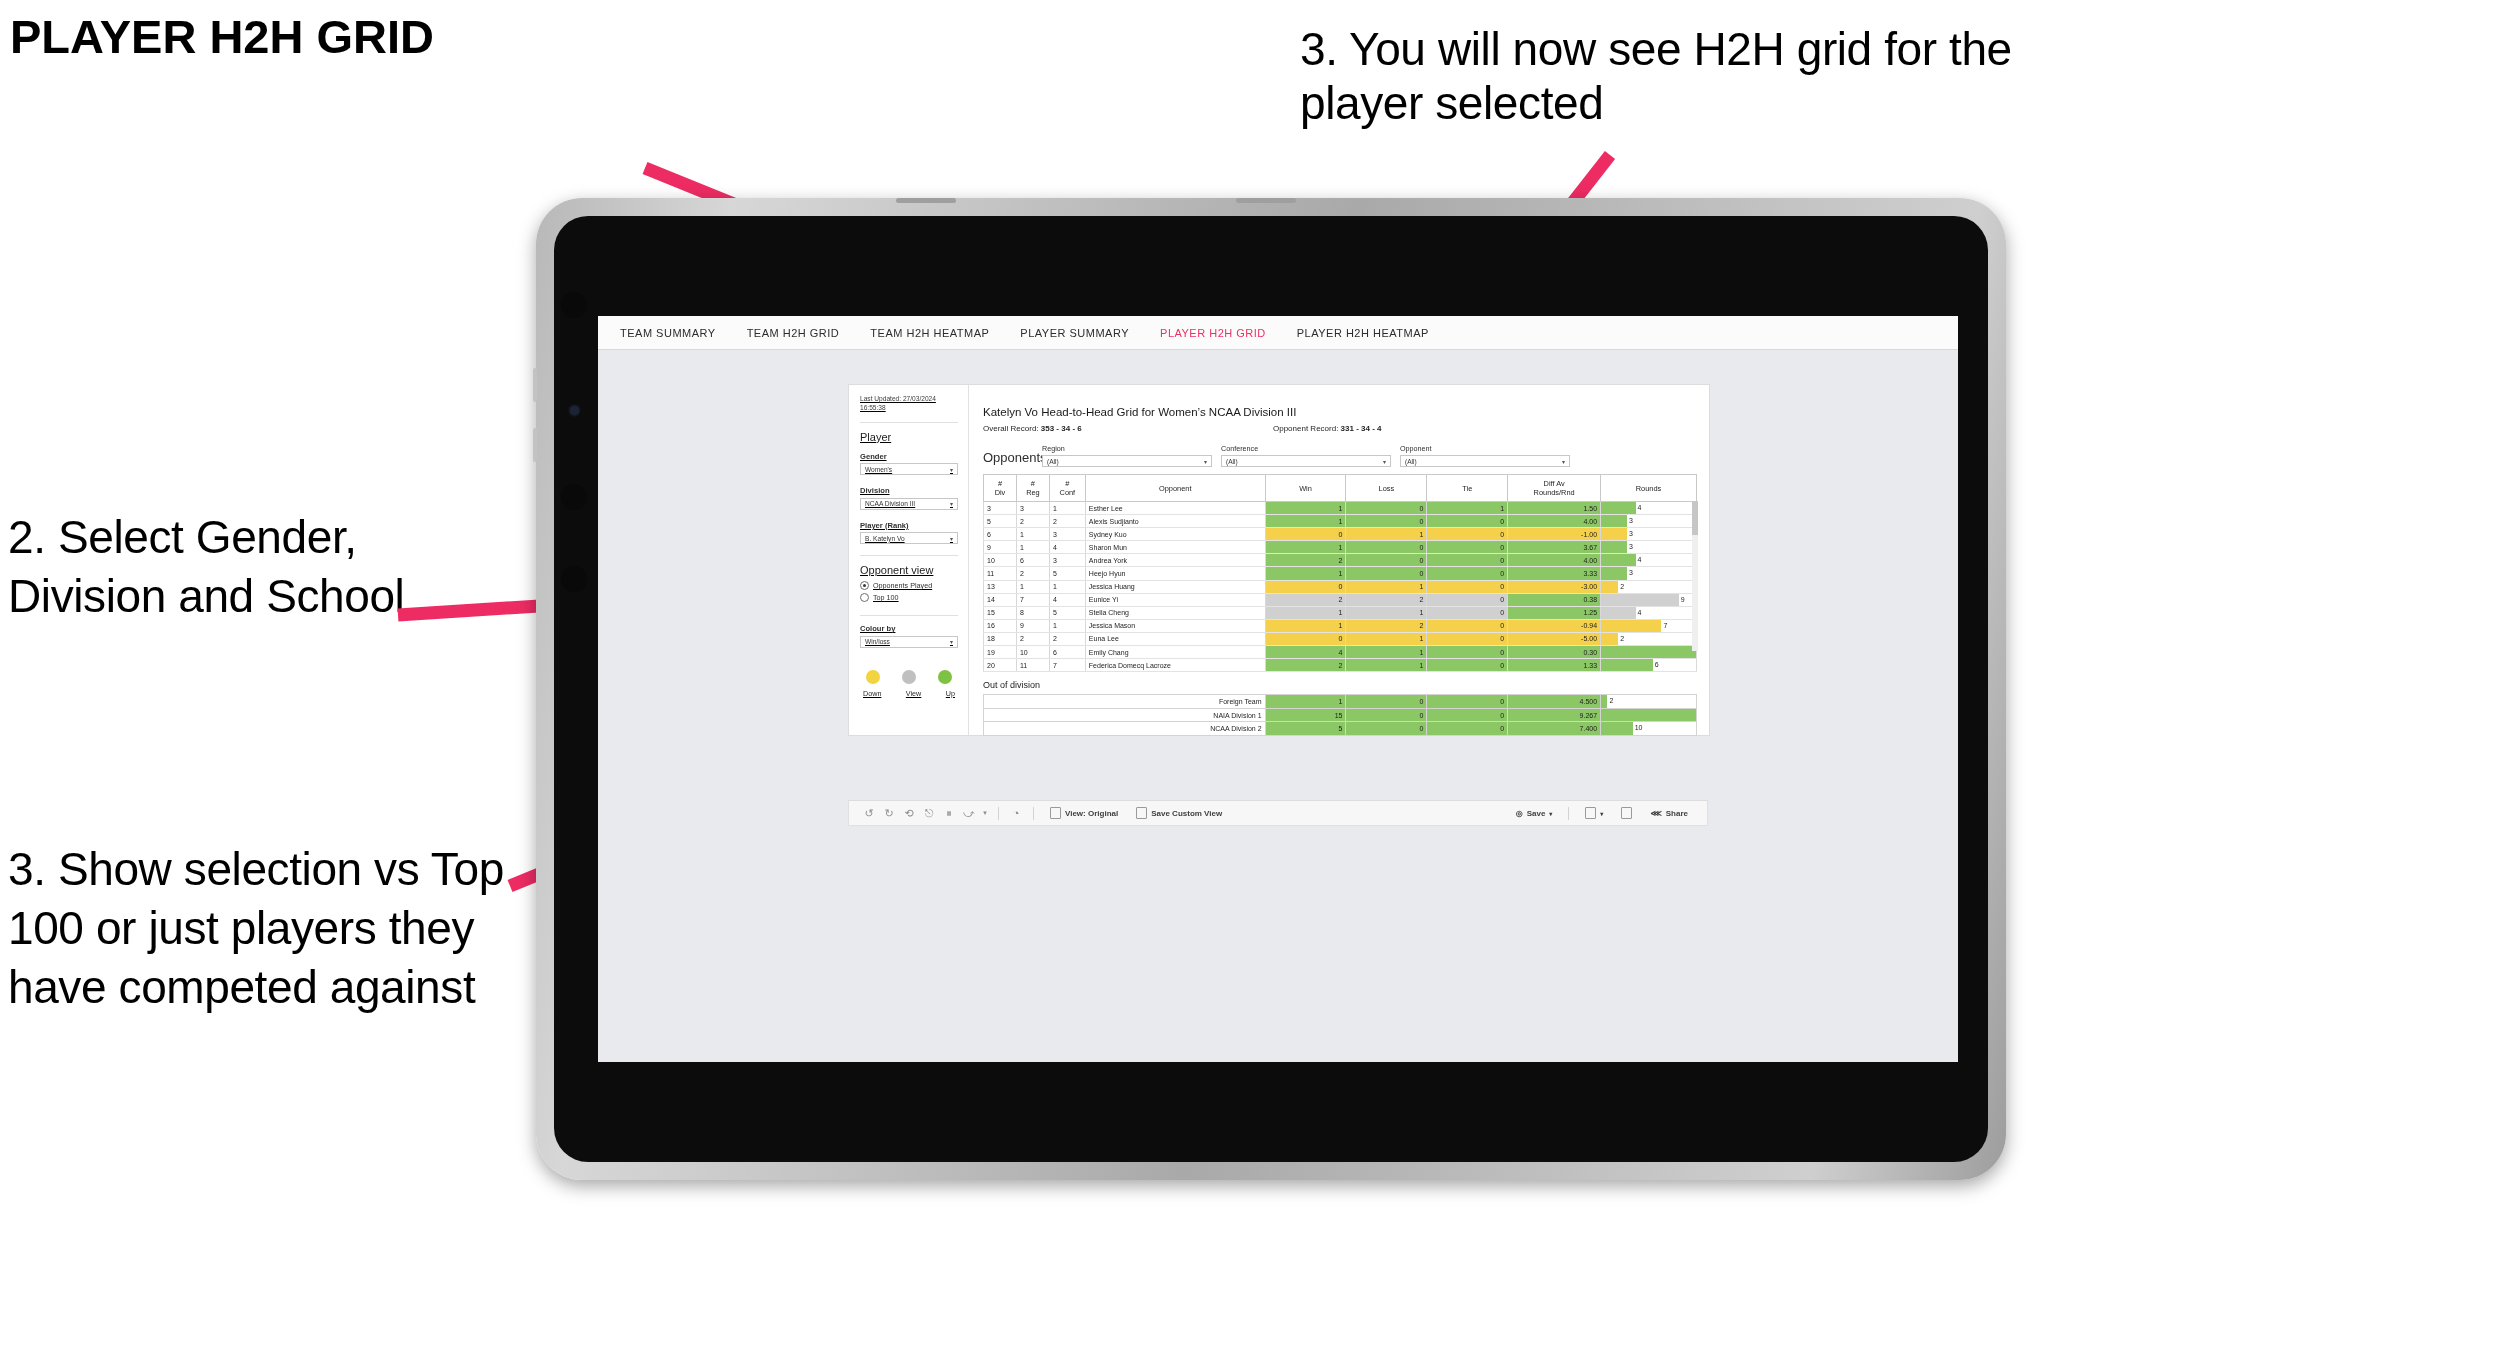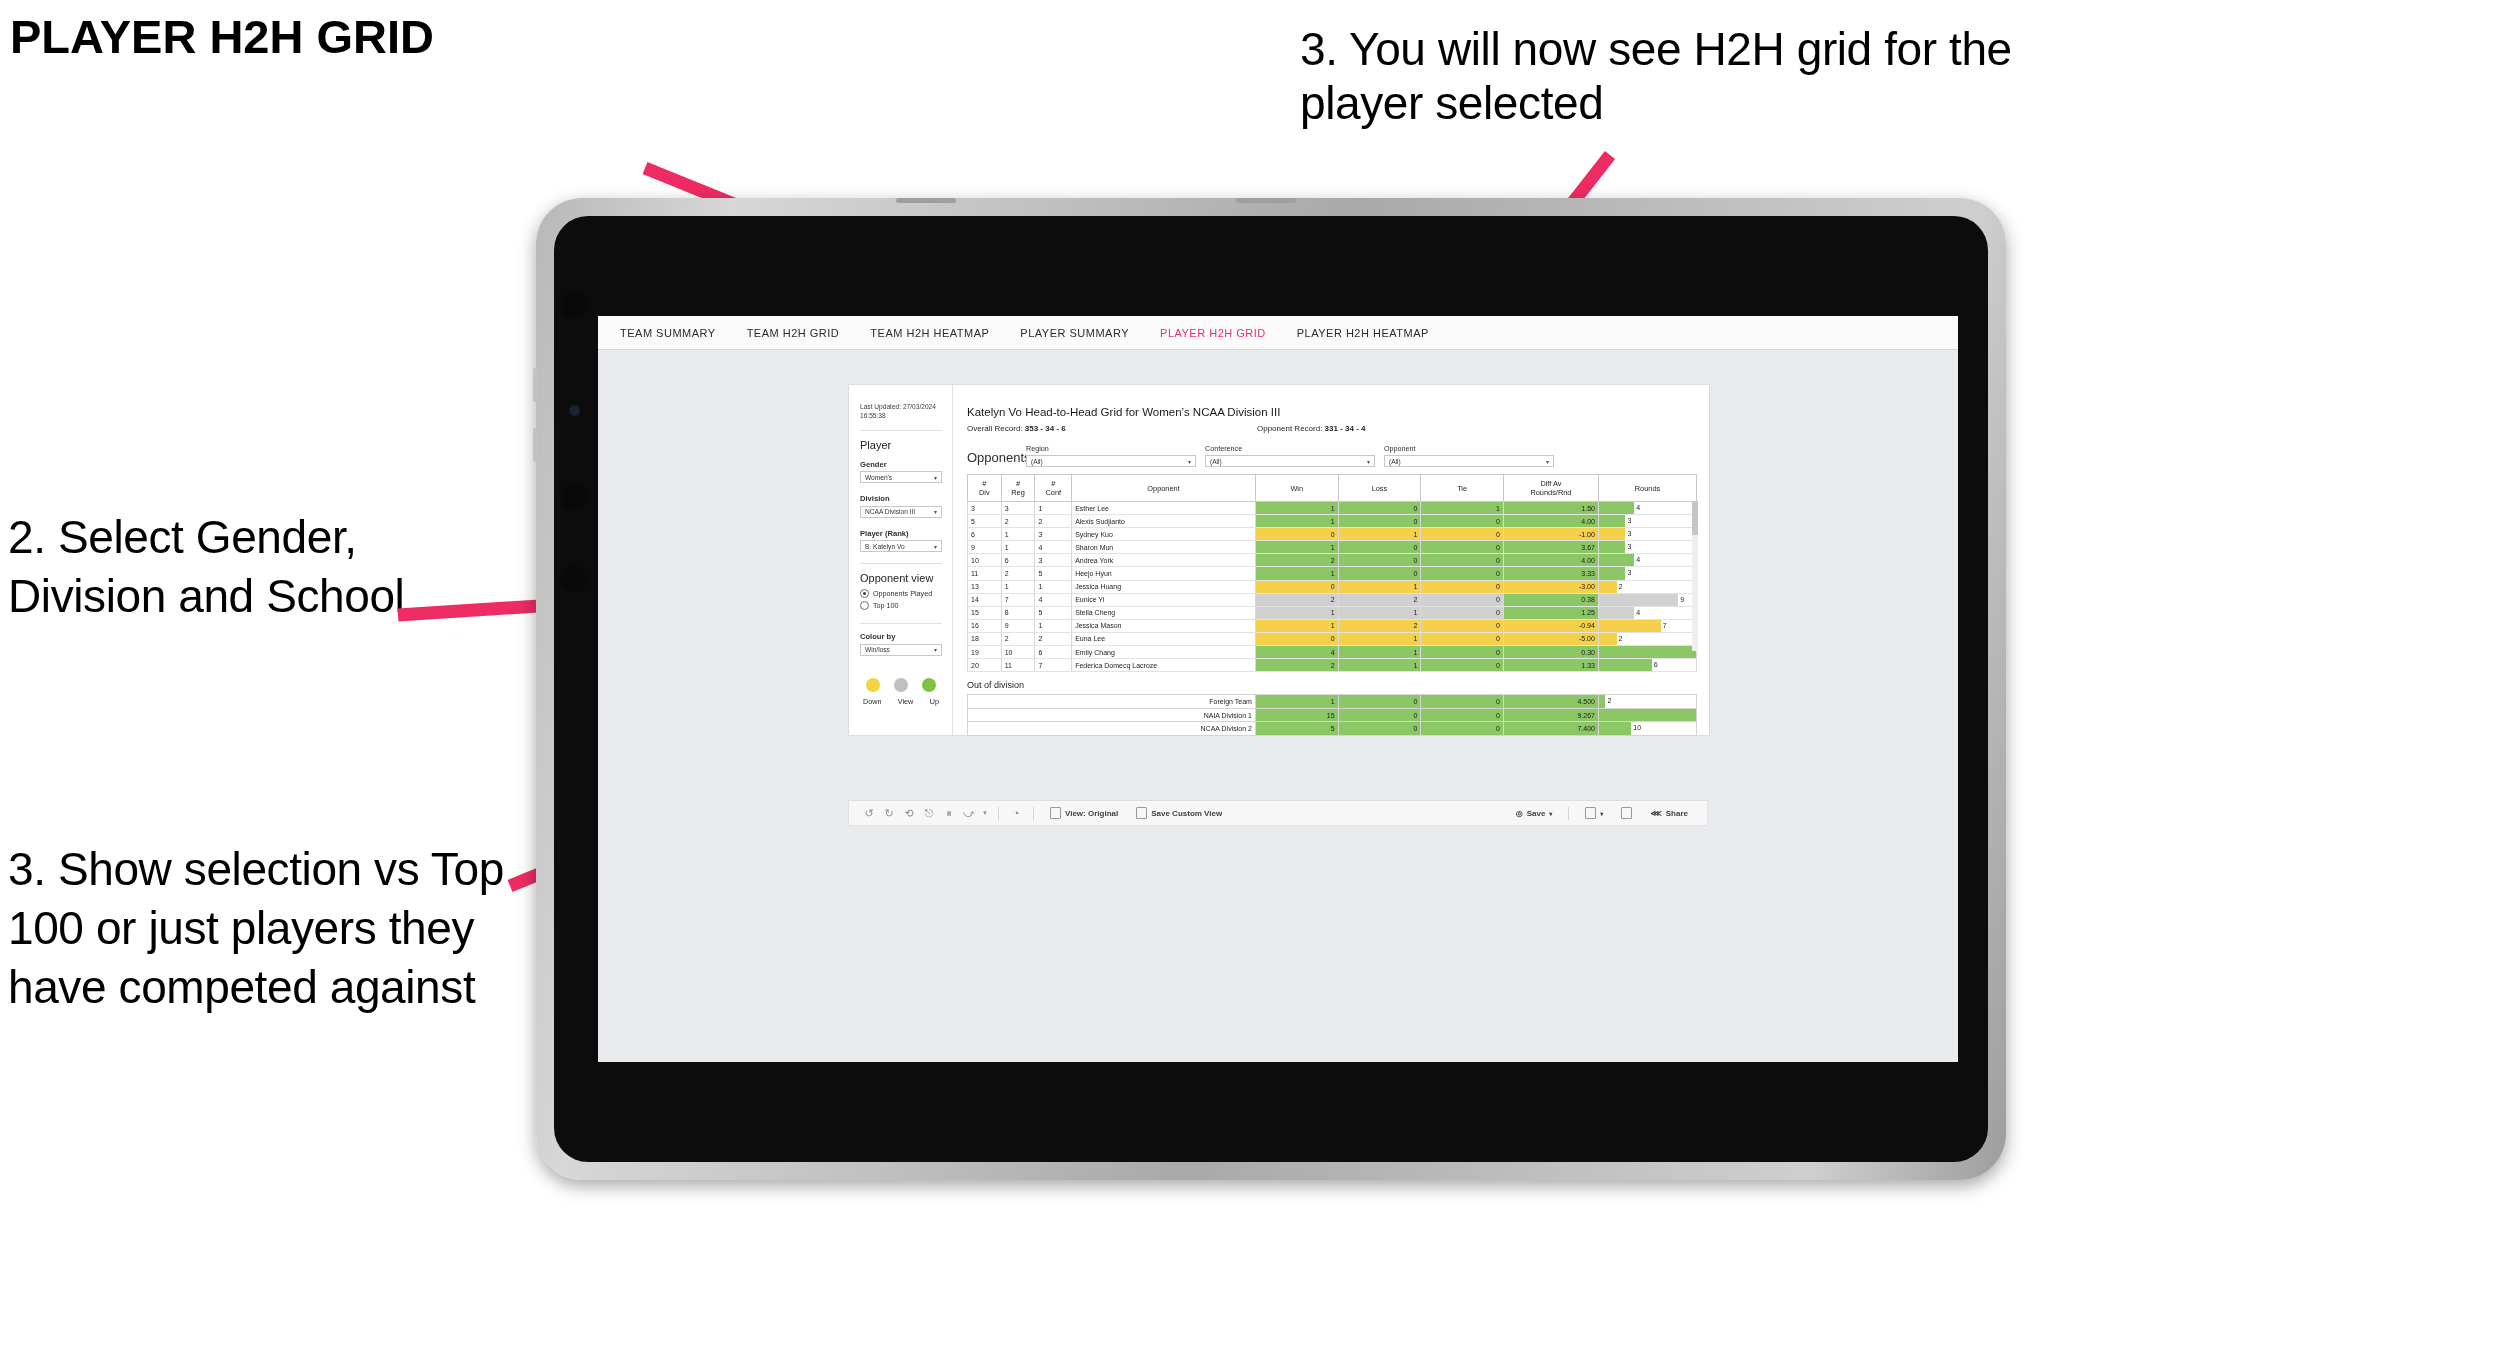--- a/index.html
+++ b/index.html
@@ -87,22 +87,23 @@
   
   #canvas{position:relative;height:665px;background:#e9eaee;}
   #viz{
     position:absolute;left:250px;top:34px;width:860px;
     background:#ffffff;border:1px solid #dcdcdc;
     display:flex;height:350px;
   }
 
   
   #filters{
-    width:104px;padding:18px 10px 0 11px;border-right:1px solid #e2e2e2;
+    width:120px;padding:10px 10px 0 11px;border-right:1px solid #e2e2e2;
     box-sizing:border-box;
+    text-decoration:underline;
   }
   .lastupd{font-size:6.6px;color:#3c3c3c;line-height:1.35;}
   .rule{border-top:1px solid #e0e0e0;margin:9px 0 8px 0;}
   .panel-h{font-size:11px;color:#1d1d1d;margin-bottom:9px;font-weight:400;}
   .fl{font-size:7.6px;color:#303030;margin-bottom:2.5px;font-weight:bold;}
   .ddown{
     height:12px;border:1px solid #c7c7c7;background:#fff;
     display:flex;align-items:center;justify-content:space-between;
     padding:0 4px 0 4px;font-size:6.6px;color:#333;margin-bottom:11px;
     box-sizing:border-box;

